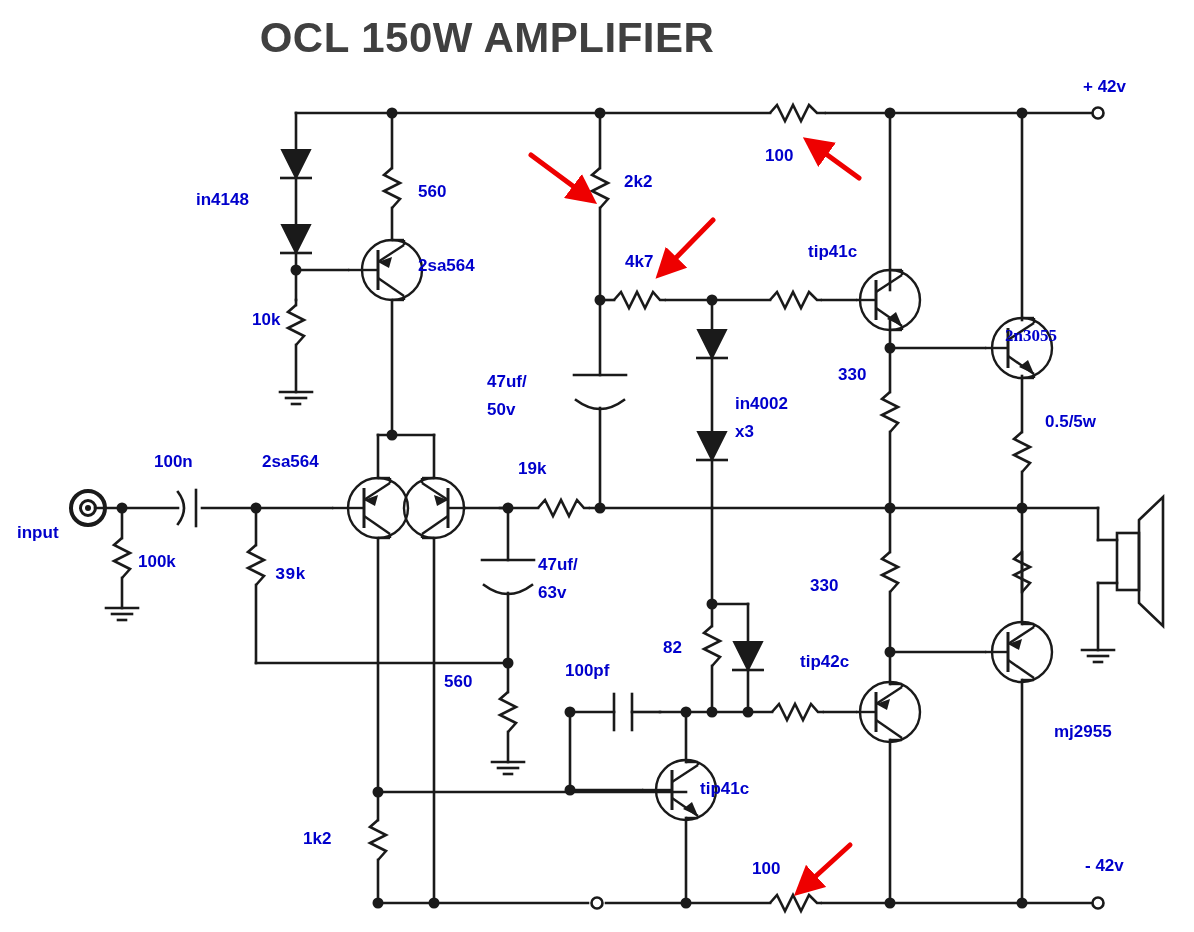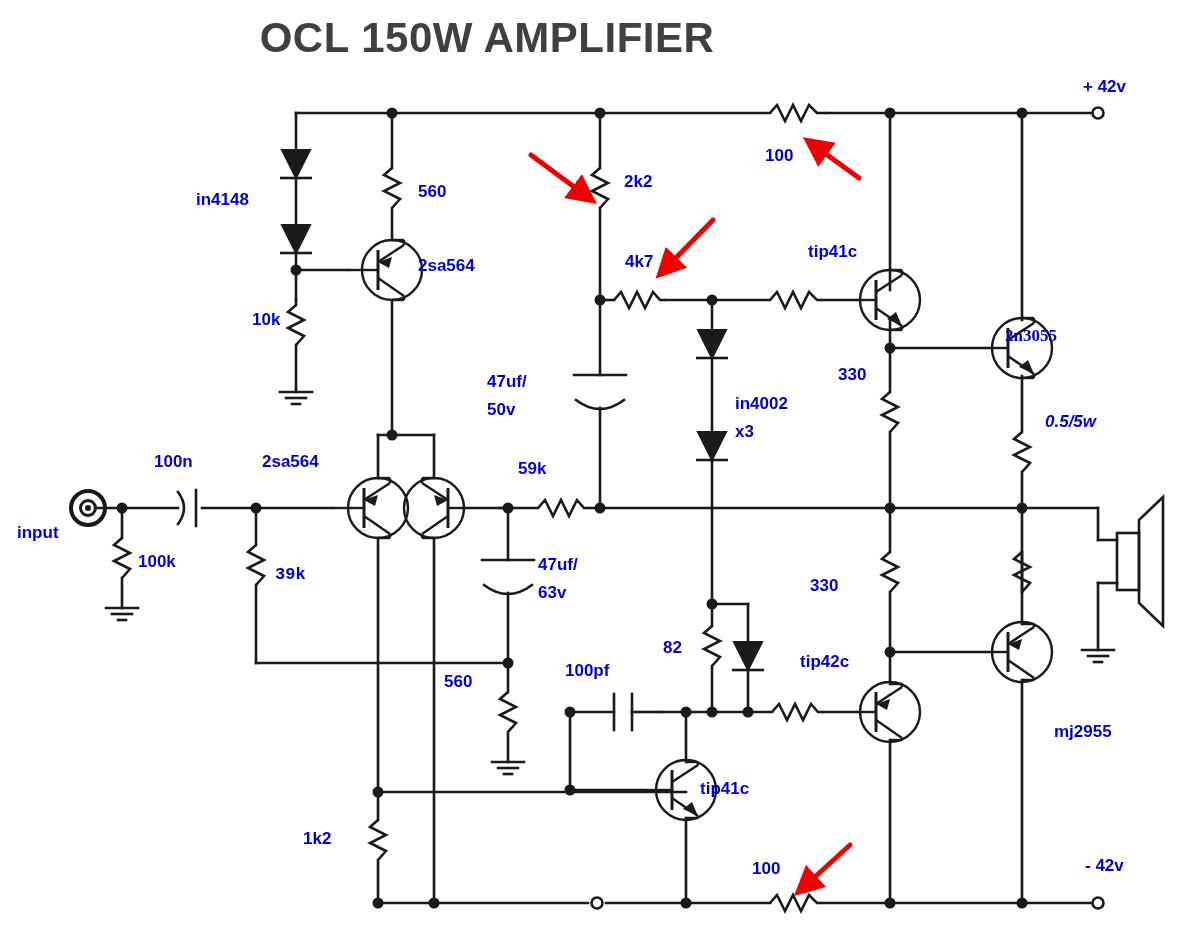--- a/index.html
+++ b/index.html
@@ -409,31 +409,31 @@
   <div class="lbl" style="left:210px; top:306px;margin-left:42px;">10k</div>
   <div class="lbl" style="left:418px; top:178px;">560</div>
   <div class="lbl" style="left:418px; top:252px;">2sa564</div>
   <div class="lbl" style="left:624px; top:168px;">2k2</div>
   <div class="lbl" style="left:625px; top:248px;">4k7</div>
   <div class="lbl" style="left:765px; top:142px;">100</div>
   <div class="lbl" style="left:1083px; top:73px;">+ 42v</div>
   <div class="lbl" style="left:808px; top:238px;">tip41c</div>
   <div class="lbl" style="left:1005px; top:322px;font-family:Liberation Serif, serif;">2n3055</div>
   <div class="lbl" style="left:838px; top:361px;">330</div>
-  <div class="lbl" style="left:1045px; top:408px;font-style:italic;">0.5/5w</div>
+  <div class="lbl" style="left:1045px; top:408px;">0.5/5w</div>
   <div class="lbl" style="left:487px; top:368px;">47uf/
 50v</div>
   <div class="lbl" style="left:735px; top:390px;">in4002
 x3</div>
   <div class="lbl" style="left:17px; top:519px;">input</div>
   <div class="lbl" style="left:154px; top:448px;">100n</div>
   <div class="lbl" style="left:138px; top:548px;">100k</div>
   <div class="lbl" style="left:262px; top:448px;">2sa564</div>
   <div class="lbl" style="left:275px; top:561px;font-family:Liberation Mono, monospace;">39k</div>
-  <div class="lbl" style="left:518px; top:455px;">59k</div>
+  <div class="lbl" style="left:518px; top:455px;">19k</div>
   <div class="lbl" style="left:538px; top:551px;">47uf/
 63v</div>
   <div class="lbl" style="left:444px; top:668px;">560</div>
   <div class="lbl" style="left:565px; top:657px;text-align:right;">100pf</div>
   <div class="lbl" style="left:663px; top:634px;">82</div>
   <div class="lbl" style="left:810px; top:572px;">330</div>
   <div class="lbl" style="left:800px; top:648px;text-align:right;">tip42c</div>
   <div class="lbl" style="left:1054px; top:718px;">mj2955</div>
   <div class="lbl" style="left:700px; top:775px;">tip41c</div>
   <div class="lbl" style="left:303px; top:825px;">1k2</div>

